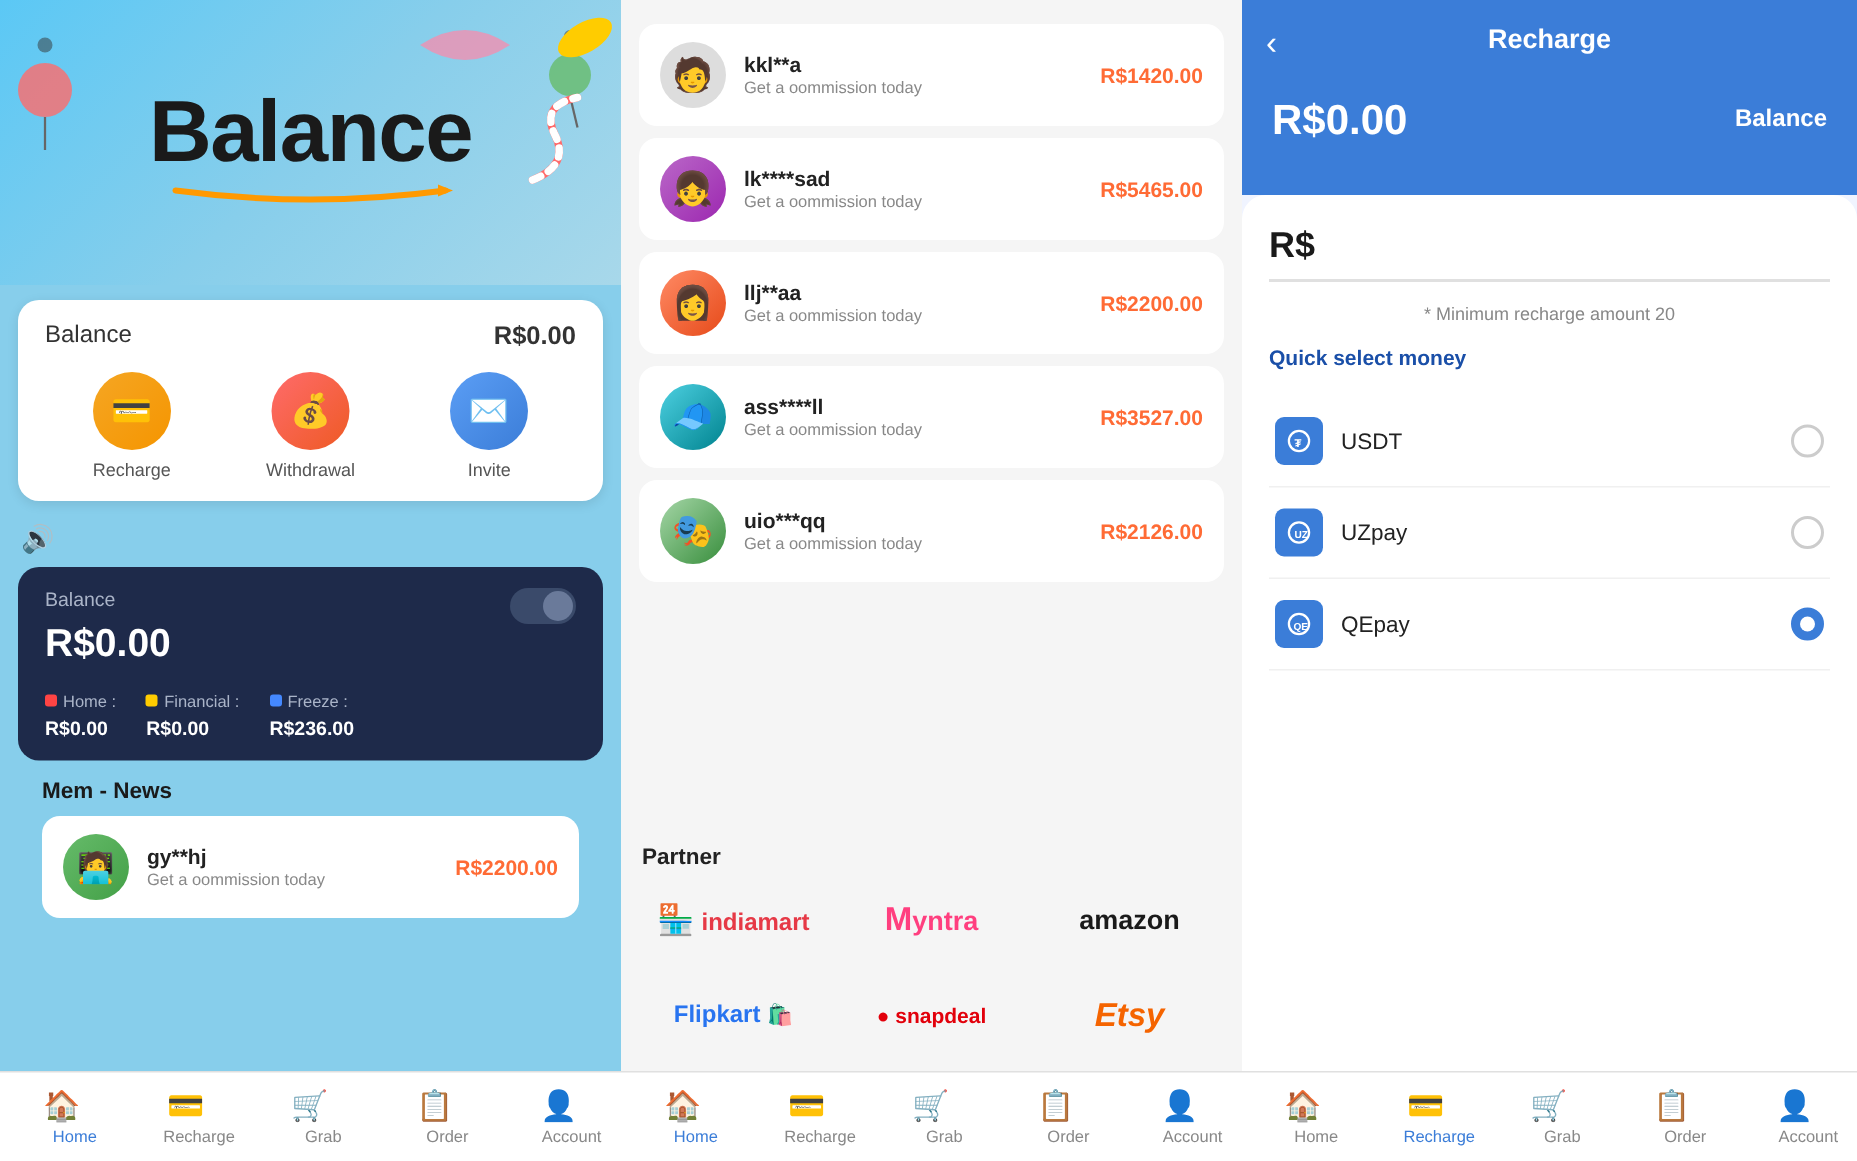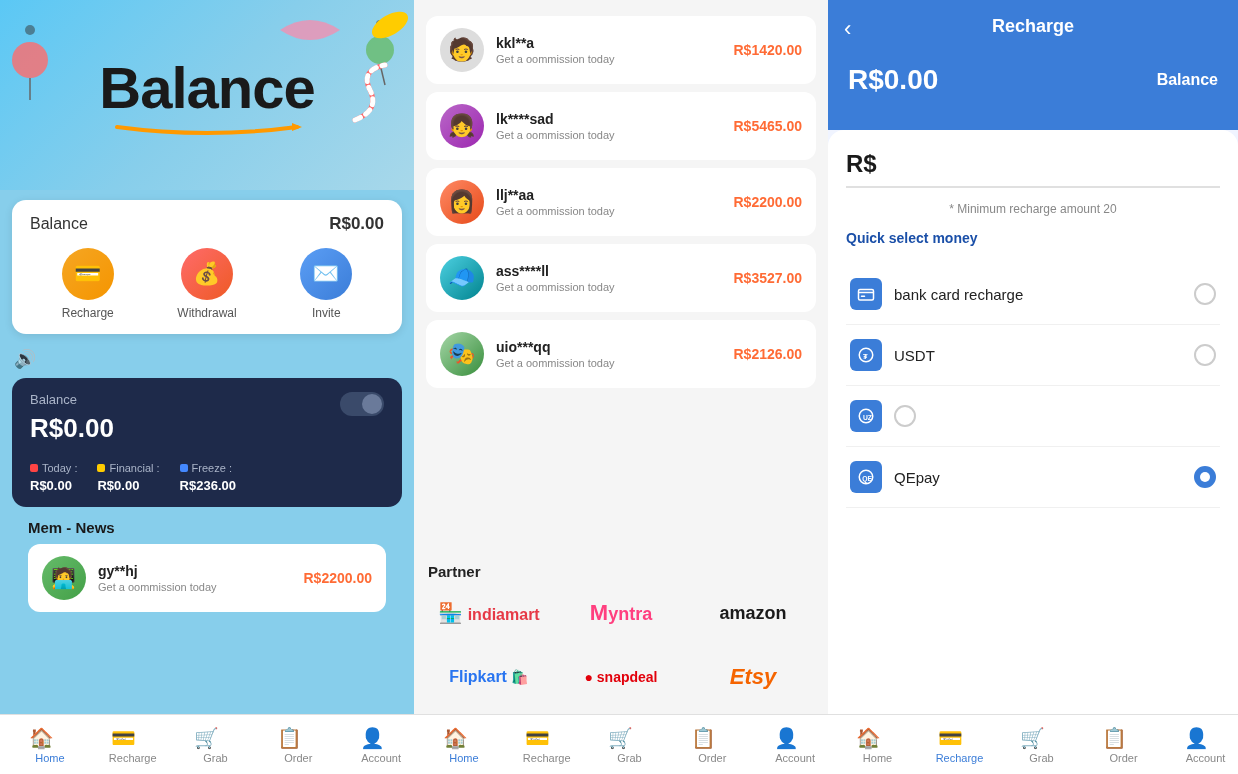--- a/index.html
+++ b/index.html
@@ -562,21 +562,21 @@
   </div>
 
   <div class="dark-balance-card">
     <div class="dark-balance-title">Balance</div>
     <div class="dark-toggle">
       <div class="dark-toggle-circle"></div>
     </div>
     <div class="dark-balance-amount">R$0.00</div>
     <div class="dark-stats">
       <div class="stat-item">
-        <div><span class="stat-dot dot-red"></span><span class="stat-label">Today :</span></div>
+        <div><span class="stat-dot dot-red"></span><span class="stat-label">Home :</span></div>
         <div class="stat-value">R$0.00</div>
       </div>
       <div class="stat-item">
         <div><span class="stat-dot dot-yellow"></span><span class="stat-label">Financial :</span></div>
         <div class="stat-value">R$0.00</div>
       </div>
       <div class="stat-item">
         <div><span class="stat-dot dot-blue"></span><span class="stat-label">Freeze :</span></div>
         <div class="stat-value">R$236.00</div>
       </div>
@@ -738,45 +738,35 @@
 
     <div class="min-amount-note">* Minimum recharge amount 20</div>
 
     <div class="quick-select-title">Quick select money</div>
 
 
     <div class="payment-methods">
       <div class="payment-method-item">
         <div class="payment-icon">
           <svg width="18" height="18" viewBox="0 0 24 24" fill="white">
-              <rect x="2" y="6" width="20" height="14" rx="2" fill="none" stroke="white" stroke-width="2"></rect>
-              <path d="M2 10h20" stroke="white" stroke-width="2"></path>
-              <rect x="5" y="14" width="6" height="2" rx="1" fill="white"></rect>
-            </svg>
-        </div>
-        <span class="payment-name">bank card recharge</span>
-        <div class="radio-circle"></div>
-      </div>
-      <div class="payment-method-item">
-        <div class="payment-icon">
-          <svg width="18" height="18" viewBox="0 0 24 24" fill="white">
               <circle cx="12" cy="12" r="9" fill="none" stroke="white" stroke-width="2"></circle>
               <text x="8" y="17" fill="white" font-size="10" font-weight="bold">₮</text>
             </svg>
         </div>
         <span class="payment-name">USDT</span>
         <div class="radio-circle"></div>
       </div>
       <div class="payment-method-item">
         <div class="payment-icon">
           <svg width="18" height="18" viewBox="0 0 24 24" fill="white">
               <circle cx="12" cy="12" r="9" fill="none" stroke="white" stroke-width="2"></circle>
               <text x="8" y="17" fill="white" font-size="9" font-weight="bold">UZ</text>
             </svg>
         </div>
+        <span class="payment-name">UZpay</span>
         <div class="radio-circle"></div>
       </div>
       <div class="payment-method-item">
         <div class="payment-icon">
           <svg width="18" height="18" viewBox="0 0 24 24" fill="white">
               <circle cx="12" cy="12" r="9" fill="none" stroke="white" stroke-width="2"></circle>
               <text x="7" y="17" fill="white" font-size="9" font-weight="bold">QE</text>
             </svg>
         </div>
         <span class="payment-name">QEpay</span>

